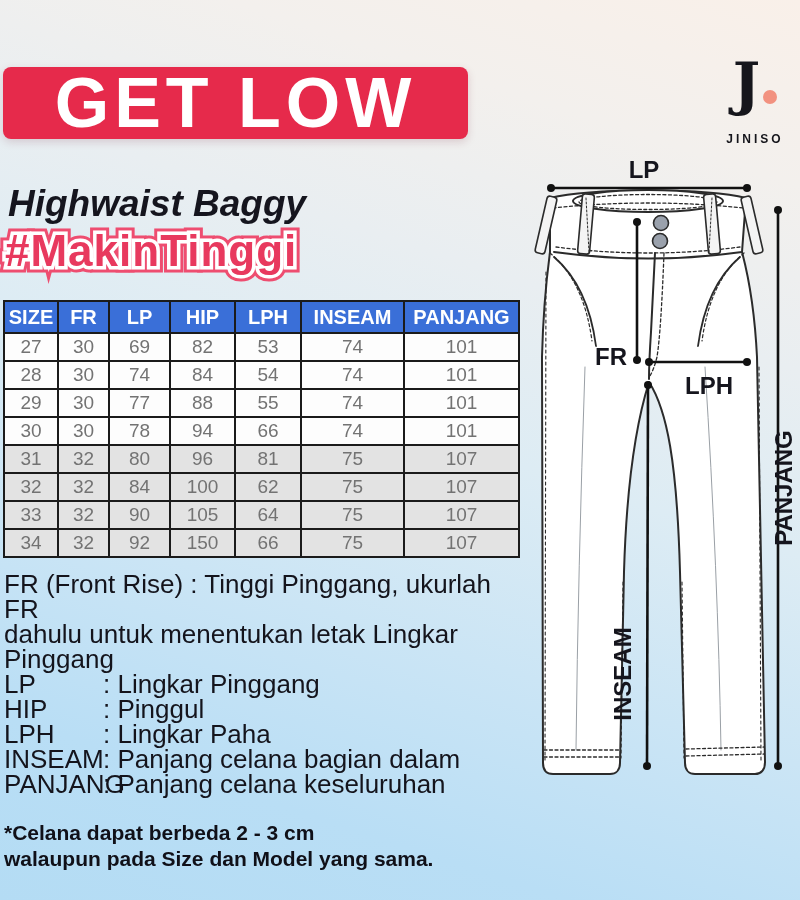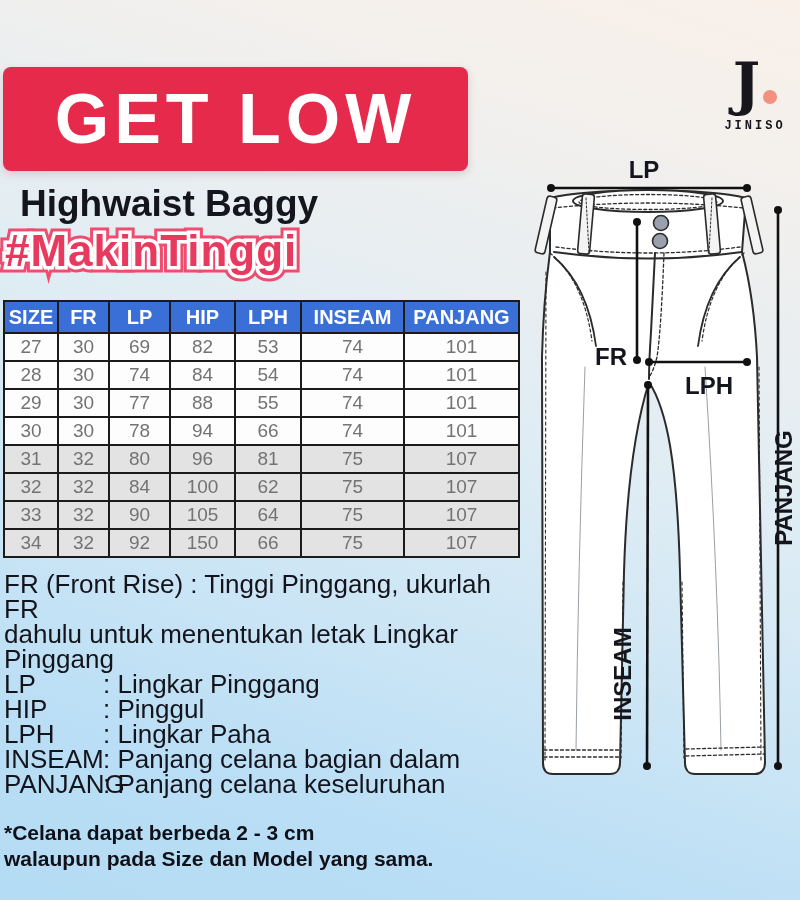--- a/index.html
+++ b/index.html
@@ -3,30 +3,30 @@
 <meta charset="utf-8">
 <style>
   html,body{margin:0;padding:0;}
   .canvas{
     position:relative;width:800px;height:900px;overflow:hidden;
     font-family:"Liberation Sans",sans-serif;
     background:linear-gradient(198deg,#f9f0e9 0%,#f3f0ed 16%,#e9eef1 32%,#ddecf4 48%,#cbe5f5 66%,#b9def5 84%,#b4dcf4 100%);
   }
   
   .banner{
-    position:absolute;left:3px;top:67px;width:465px;height:104px;
+    position:absolute;left:3px;top:67px;width:465px;height:72px;
     background:#e62a4b;border-radius:8px;display:flex;align-items:center;justify-content:center;
     box-shadow:0 3px 8px rgba(120,40,60,.18);
   }
   .banner-text{color:#ffffff;font-size:70px;font-weight:bold;letter-spacing:5px;line-height:1;}
   .logo{position:absolute;left:712px;top:54px;width:86px;text-align:center;color:#16161c;}
   .logo-j{font-family:"DejaVu Serif",serif;font-weight:bold;font-size:58px;line-height:1.05;}
   .logo-dot{display:inline-block;width:14px;height:14px;border-radius:50%;background:#f2917f;margin-left:3px;}
-  .logo-name{font-family:Liberation Mono, monospace;font-size:12px;font-weight:600;letter-spacing:3px;margin-top:4px;}
-  .subtitle{position:absolute;left:20px;top:183px;font-size:37px;font-weight:bold;color:#15151e;}
+  .logo-name{font-family:Liberation Sans, sans-serif;font-size:12px;font-weight:600;letter-spacing:3px;margin-top:17px;}
+  .subtitle{position:absolute;left:8px;top:183px;font-size:37px;font-weight:bold;color:#15151e;font-style:italic;}
   .hashtag{position:absolute;left:5px;top:226px;font-size:44px;font-weight:bold;letter-spacing:1px;color:#e8395e;z-index:2;}
   .hashtag::before{content:attr(data-text);position:absolute;left:0;top:0;z-index:-1;color:#fff;-webkit-text-stroke:7px #fff;}
   .hashtag::after{content:attr(data-text);position:absolute;left:0;top:0;z-index:-2;color:#ee4d70;-webkit-text-stroke:13px #ee4d70;}
   
   .size-table{
     position:absolute;left:3px;top:300px;width:515px;border-collapse:collapse;table-layout:fixed;padding-left:16px;
   }
   .size-table th,.size-table td{border:2px solid #1b1b1b;text-align:center;padding:0;}
   .size-table th{background:#3a6fd8;color:#ffffff;font-size:20px;font-weight:bold;height:30px;}
   .size-table td{font-size:19px;color:#737373;height:26px;}

